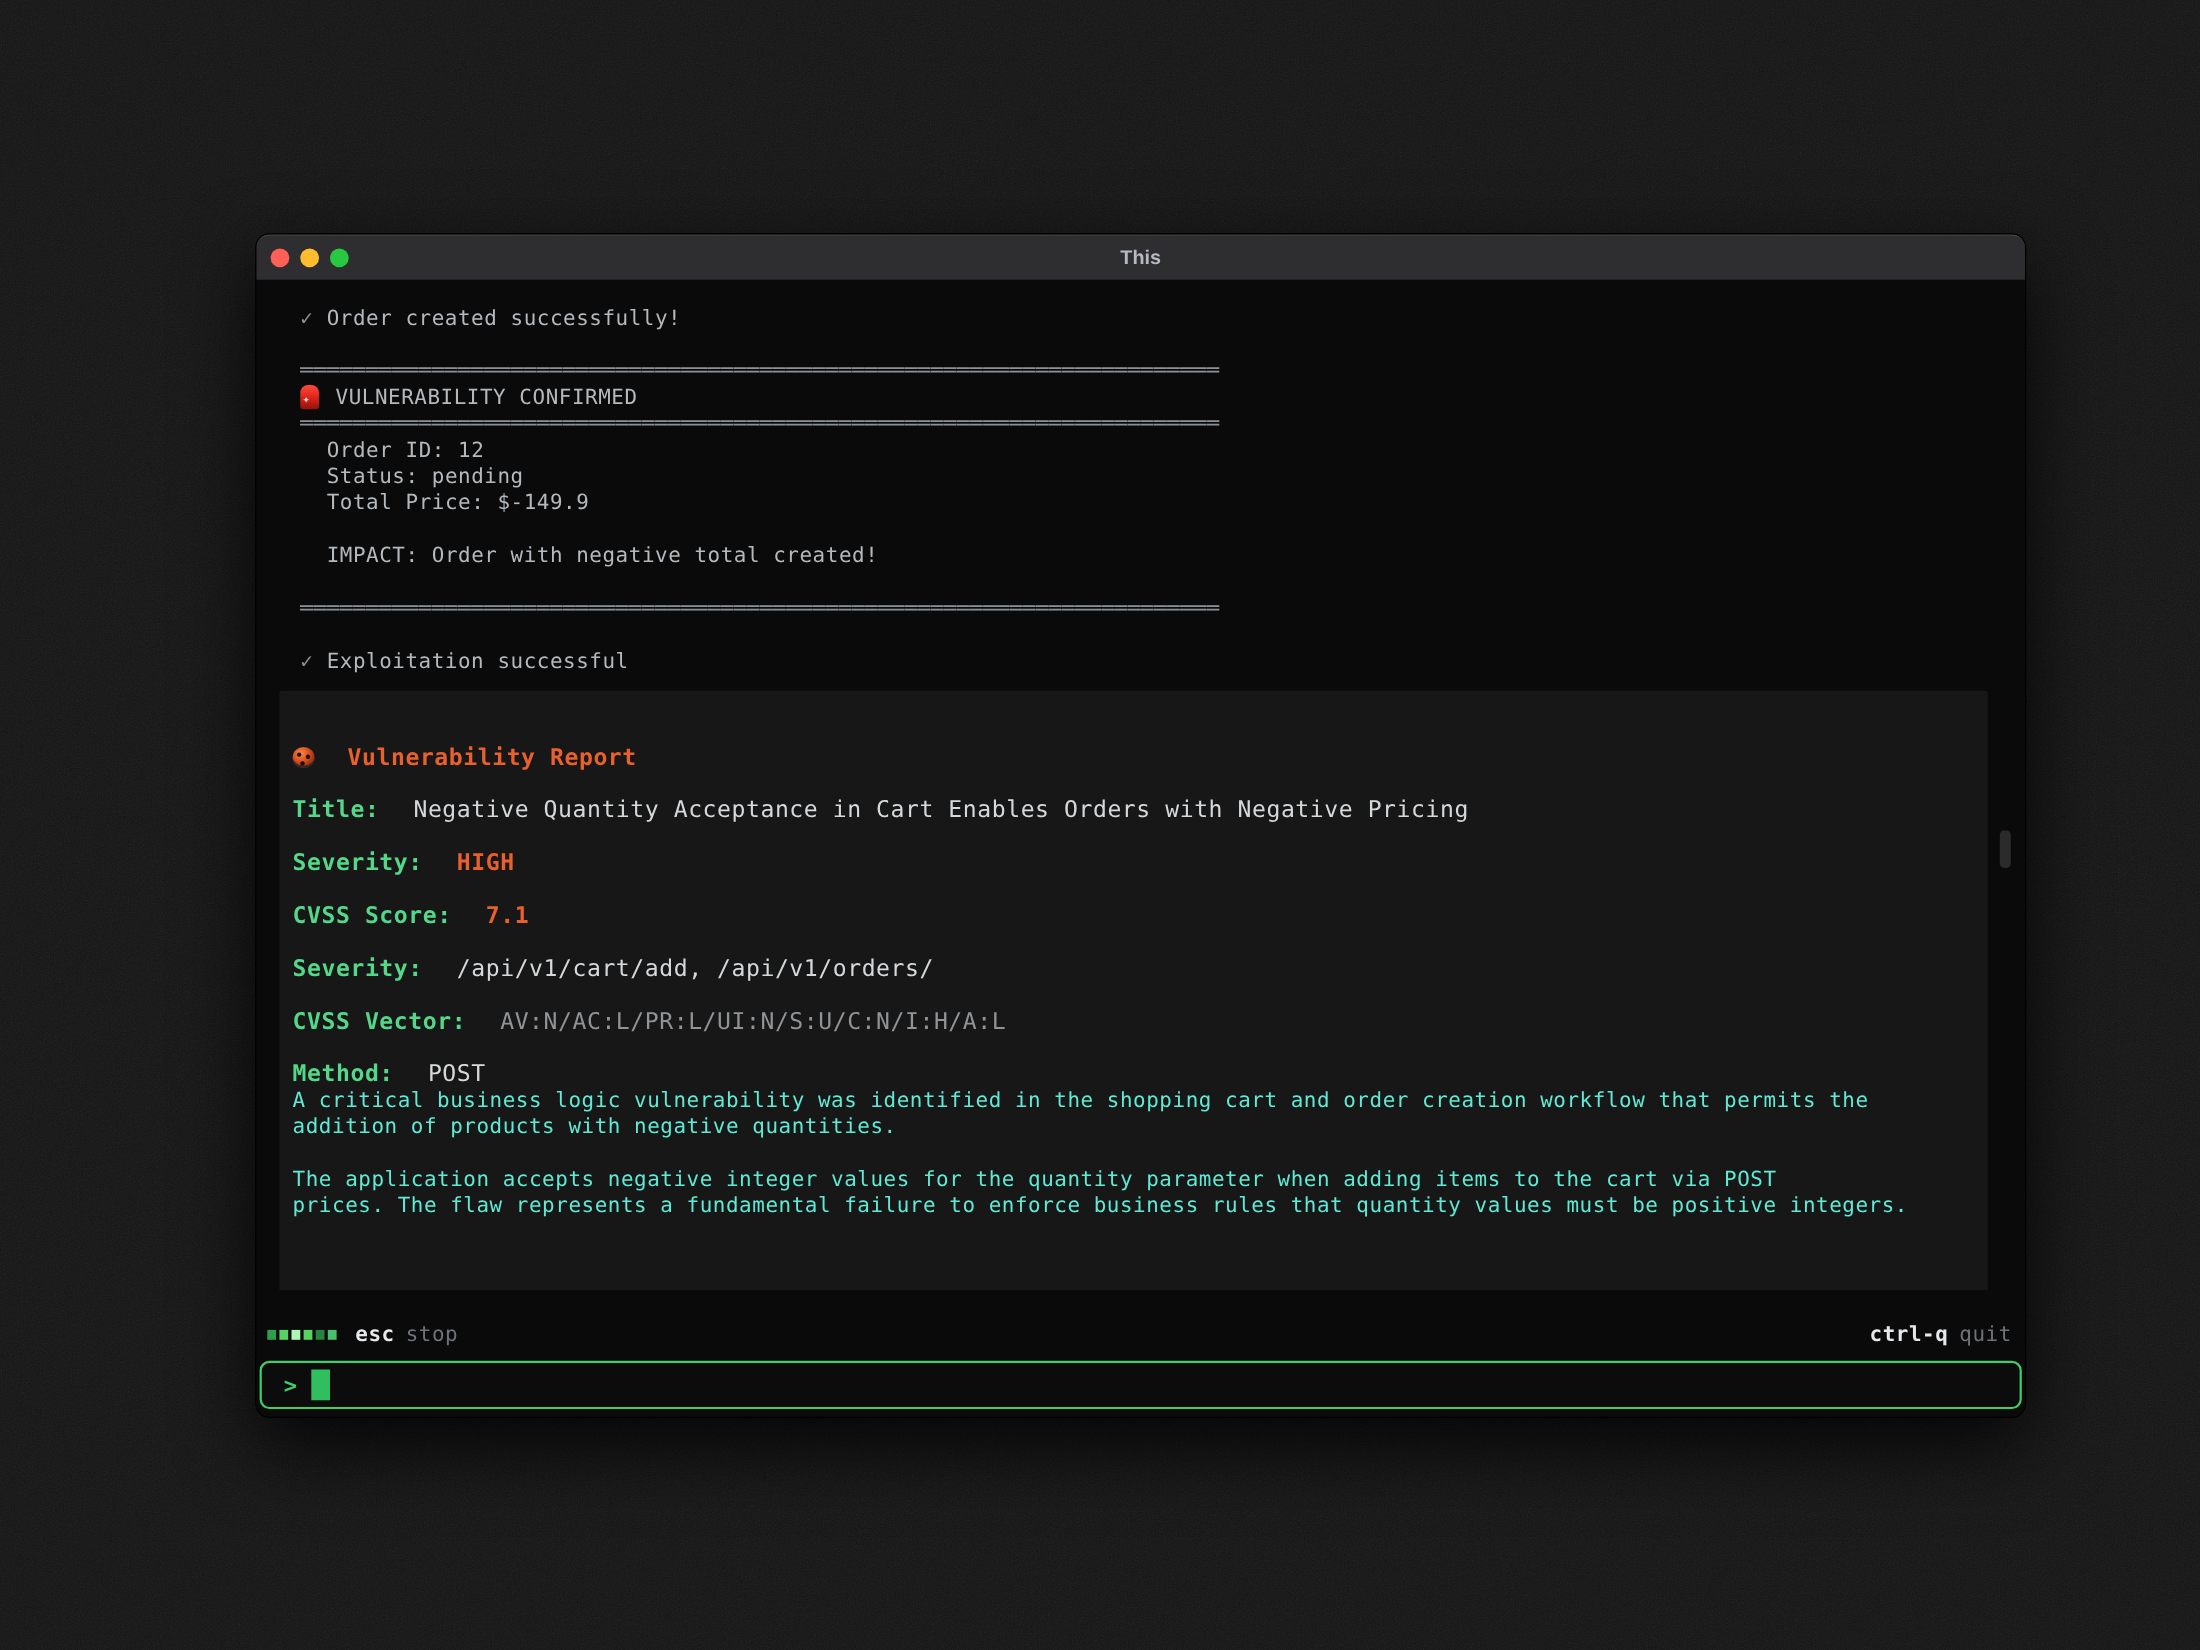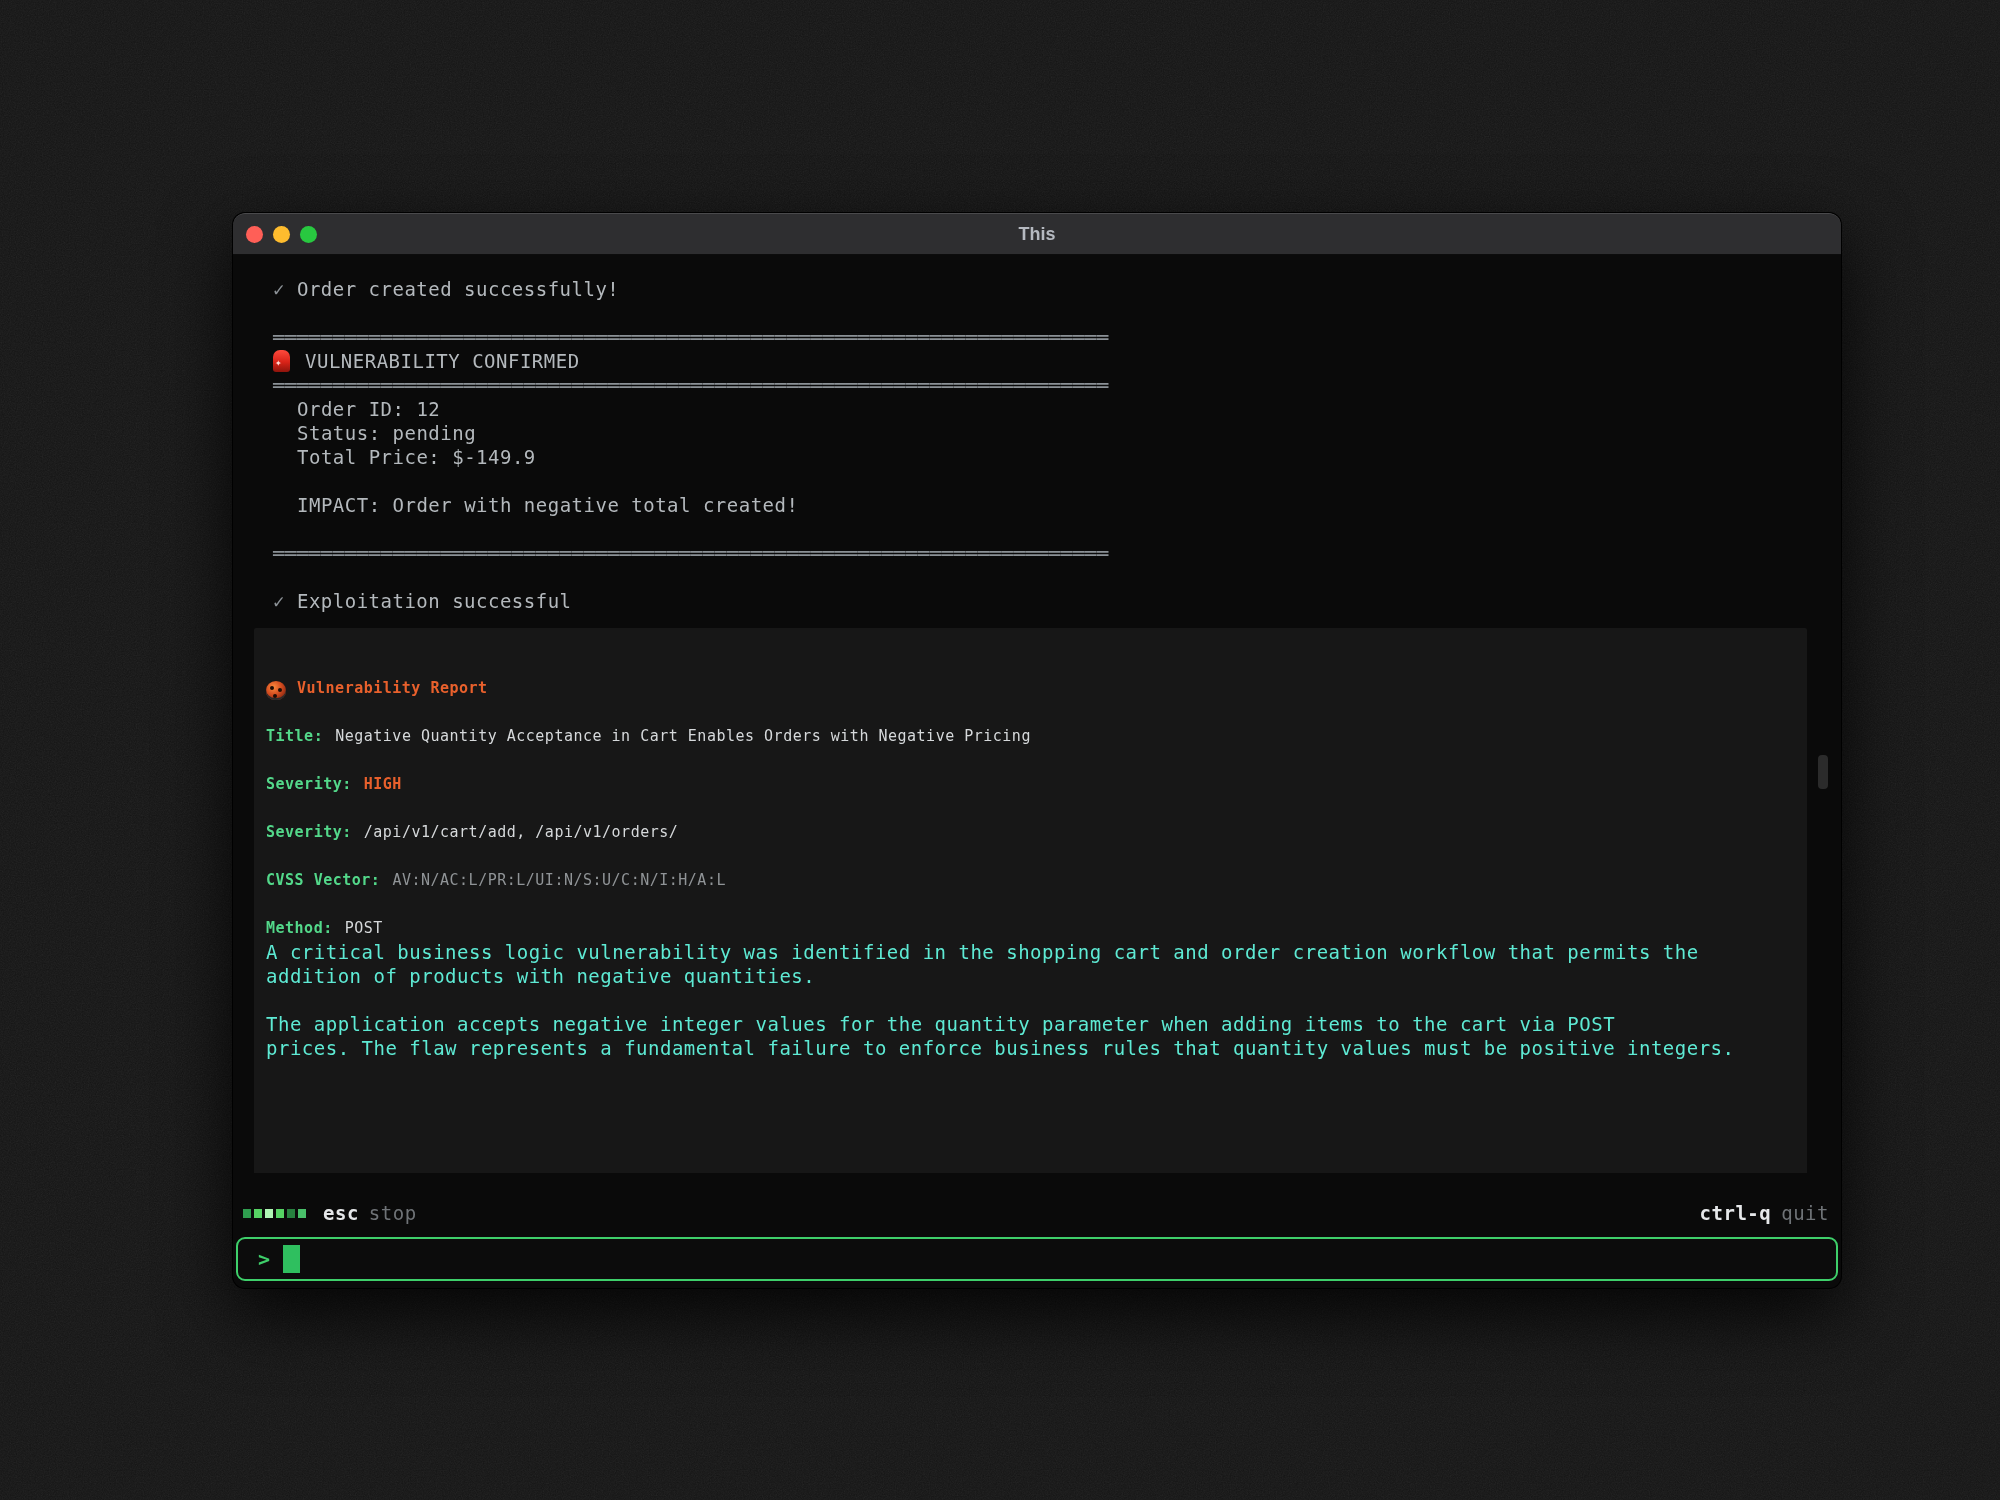--- a/index.html
+++ b/index.html
@@ -33,21 +33,21 @@
 
   .siren-icon { display:inline-block; width:17px; height:22px; margin-right:15px; position:relative;
                 background:linear-gradient(180deg,#ff4a3d 0%,#d92318 55%,#8e140c 100%);
                 border-radius:7px 7px 3px 3px; }
   .siren-icon::after { content:"✦"; position:absolute; left:2px; top:1px; font-size:11px; color:#ffd9d4; }
 
   
   .panel { margin-top:15px; margin-left:21px; width:1553px; height:553px;
            background:#171717; border-radius:2px; position:relative; overflow:hidden;
            padding:0 14px 0 12px; }
-  .pline { font-size:15px; line-height:24px; letter-spacing:.5px; white-space:pre; display:flex; align-items:flex-end; }
+  .pline { font-size:21px; line-height:24px; letter-spacing:.5px; white-space:pre; display:flex; align-items:center;gap:19px; }
   .p-heading { margin-top:48px; }
   .p-field { margin-top:24px; }
   .label { color:#53d88a; font-weight:700; margin-right:12px; }
   .orange { color:#e8602c; font-weight:700; }
   .val { color:#d6d9db; }
   .dim { color:#909497; }
   .desc-line { font-size:19px; line-height:24px; letter-spacing:.5px; color:#5eead4; white-space:pre; }
 
   .bug-icon { display:inline-block; width:20px; height:19px; margin-right:11px; position:relative;
               background:radial-gradient(circle at 38% 32%, #ff8a3d 0%, #d04a1e 45%, #8e2a12 75%, #5a160a 100%);
@@ -131,20 +131,23 @@
       </div>
 
       <div class="pline p-field">
         <span class="label">Title:</span><span class="val">Negative Quantity Acceptance in Cart Enables Orders with Negative Pricing</span>
       </div>
 
       <div class="pline p-field">
         <span class="label">Severity:</span><span class="orange">HIGH</span>
       </div>
 
+      <div class="pline p-field">
+        <span class="label">CVSS Score:</span><span class="orange">7.1</span>
+      </div>
 
       <div class="pline p-field">
         <span class="label">Severity:</span><span class="val">/api/v1/cart/add, /api/v1/orders/</span>
       </div>
 
       <div class="pline p-field">
         <span class="label">CVSS Vector:</span><span class="dim">AV:N/AC:L/PR:L/UI:N/S:U/C:N/I:H/A:L</span>
       </div>
 
       <div class="pline p-field">

